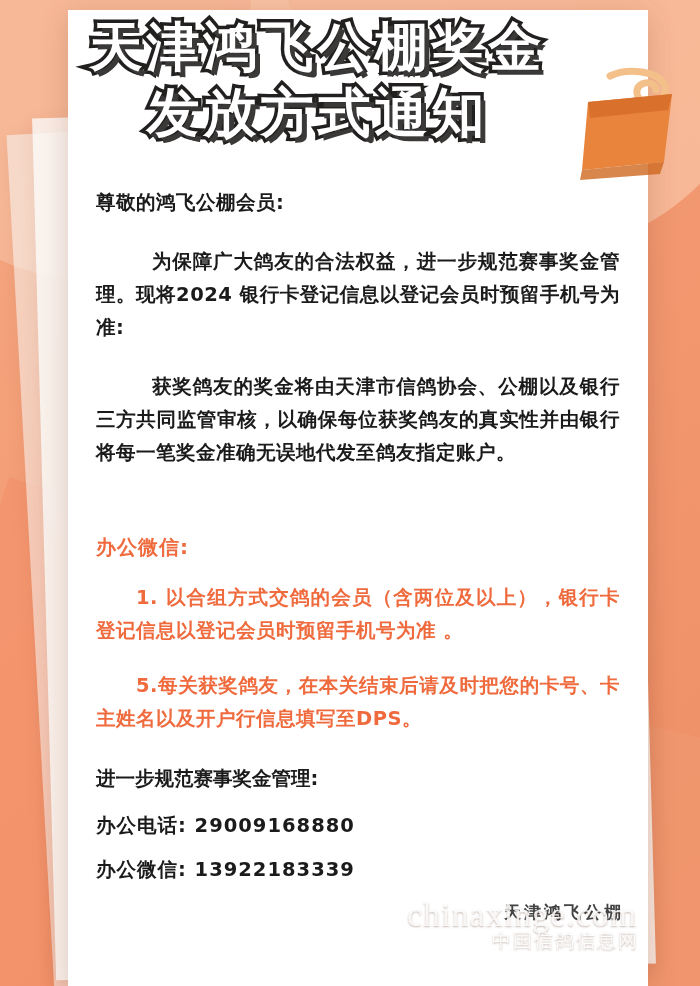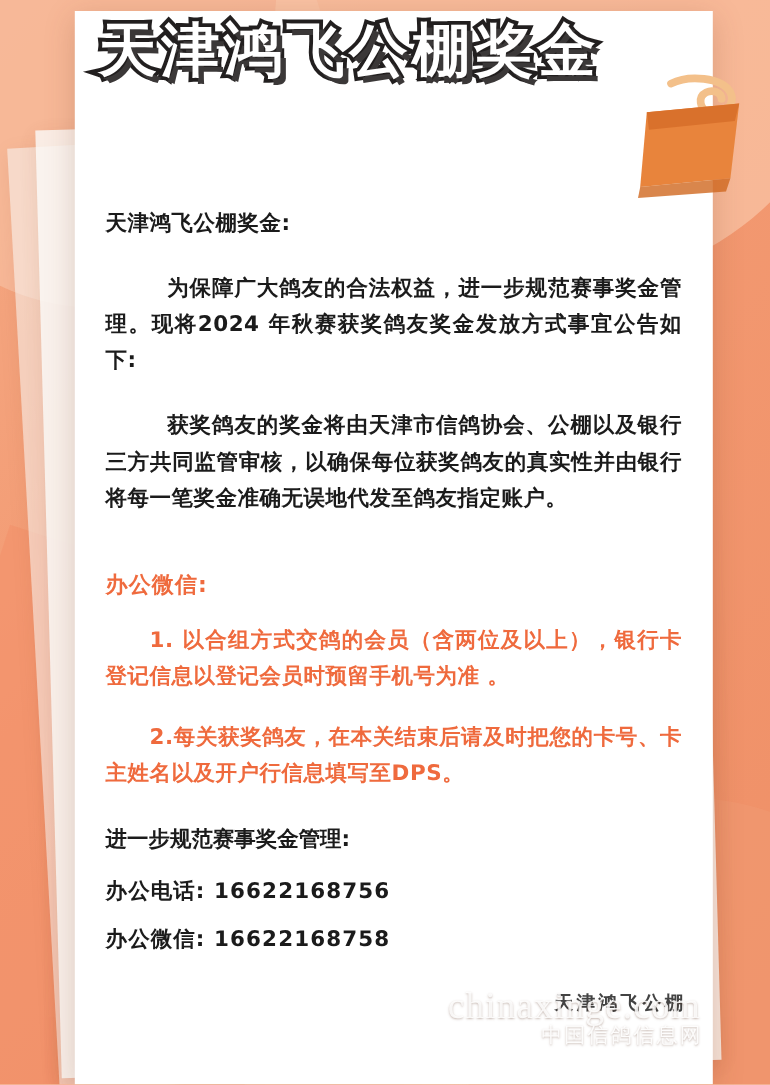--- a/index.html
+++ b/index.html
@@ -141,21 +141,21 @@
     line-height: 33px;
     color: #1b1b1b;
     letter-spacing: .5px;
     margin: 0 0 16px 0;
     text-align: justify;
   }
   .p.indent {
     text-indent: 56px;
   }
   .gap-1 { margin-bottom: 26px; }
-  .gap-2 { margin-bottom: 46px; }
+  .gap-2 { margin-bottom: 62px; }
   .tips-head {
     font-family: "DejaVu Sans", sans-serif;
     font-weight: bold;
     font-size: 20px;
     line-height: 32px;
     color: #ef6a3d;
     letter-spacing: 1px;
     margin: 0 0 18px 0;
   }
   .tip {
@@ -239,41 +239,42 @@
   <div class="bg-shape bg-c"></div>
   <div class="bg-shape bg-e"></div>
 
   <div class="paper-back-2"></div>
   <div class="paper-back-1"></div>
 
   <div class="card"></div>
 
   <div class="title-wrap">
     <div class="title-line">天津鸿飞公棚奖金</div>
+    <div class="title-line second">发放方式通知</div>
   </div>
 
   <svg class="clip" viewBox="0 0 126 118">
     <path d="M58 10 C74 2, 104 4, 112 18 C118 30, 104 40, 92 36 C84 33, 82 22, 90 18 C96 15, 104 18, 104 24" fill="none" stroke="#f3c08a" stroke-width="7" stroke-linecap="round"></path>
     <path d="M36 36 L120 28 L112 96 L30 104 Z" fill="#e8843c"></path>
     <path d="M36 36 L120 28 L116 44 L38 52 Z" fill="#d9712c"></path>
     <path d="M30 104 L112 96 L108 108 L28 114 Z" fill="#cf681f" opacity=".8"></path>
   </svg>
 
   <div class="content">
-    <p class="p gap-1">天津鸿飞公棚奖金:</p>
-    <p class="p indent gap-1">为保障广大鸽友的合法权益，进一步规范赛事奖金管理。现将2024 年秋赛获奖鸽友奖金发放方式事宜公告如下:</p>
+    <p class="p gap-1">尊敬的鸿飞公棚会员:</p>
+    <p class="p indent gap-1">为保障广大鸽友的合法权益，进一步规范赛事奖金管理。现将2024 银行卡登记信息以登记会员时预留手机号为准:</p>
     <p class="p indent gap-2">获奖鸽友的奖金将由天津市信鸽协会、公棚以及银行三方共同监管审核，以确保每位获奖鸽友的真实性并由银行将每一笔奖金准确无误地代发至鸽友指定账户。</p>
 
     <p class="tips-head">办公微信:</p>
     <p class="tip">1. 以合组方式交鸽的会员（含两位及以上），银行卡登记信息以登记会员时预留手机号为准 。</p>
-    <p class="tip">2.每关获奖鸽友，在本关结束后请及时把您的卡号、卡主姓名以及开户行信息填写至DPS。</p>
+    <p class="tip">5.每关获奖鸽友，在本关结束后请及时把您的卡号、卡主姓名以及开户行信息填写至DPS。</p>
 
     <p class="contact-head">进一步规范赛事奖金管理:</p>
-    <p class="contact-line">办公电话: 16622168756</p>
-    <p class="contact-line">办公微信: 16622168758</p>
+    <p class="contact-line">办公电话: 29009168880</p>
+    <p class="contact-line">办公微信: 13922183339</p>
   </div>
 
   <div class="sign">
     <div class="sign-org">天津鸿飞公棚</div>
   </div>
 
   <div class="wm-main">chinaxinge.com</div>
   <div class="wm-sub">中国信鸽信息网</div>
 
 </div>

